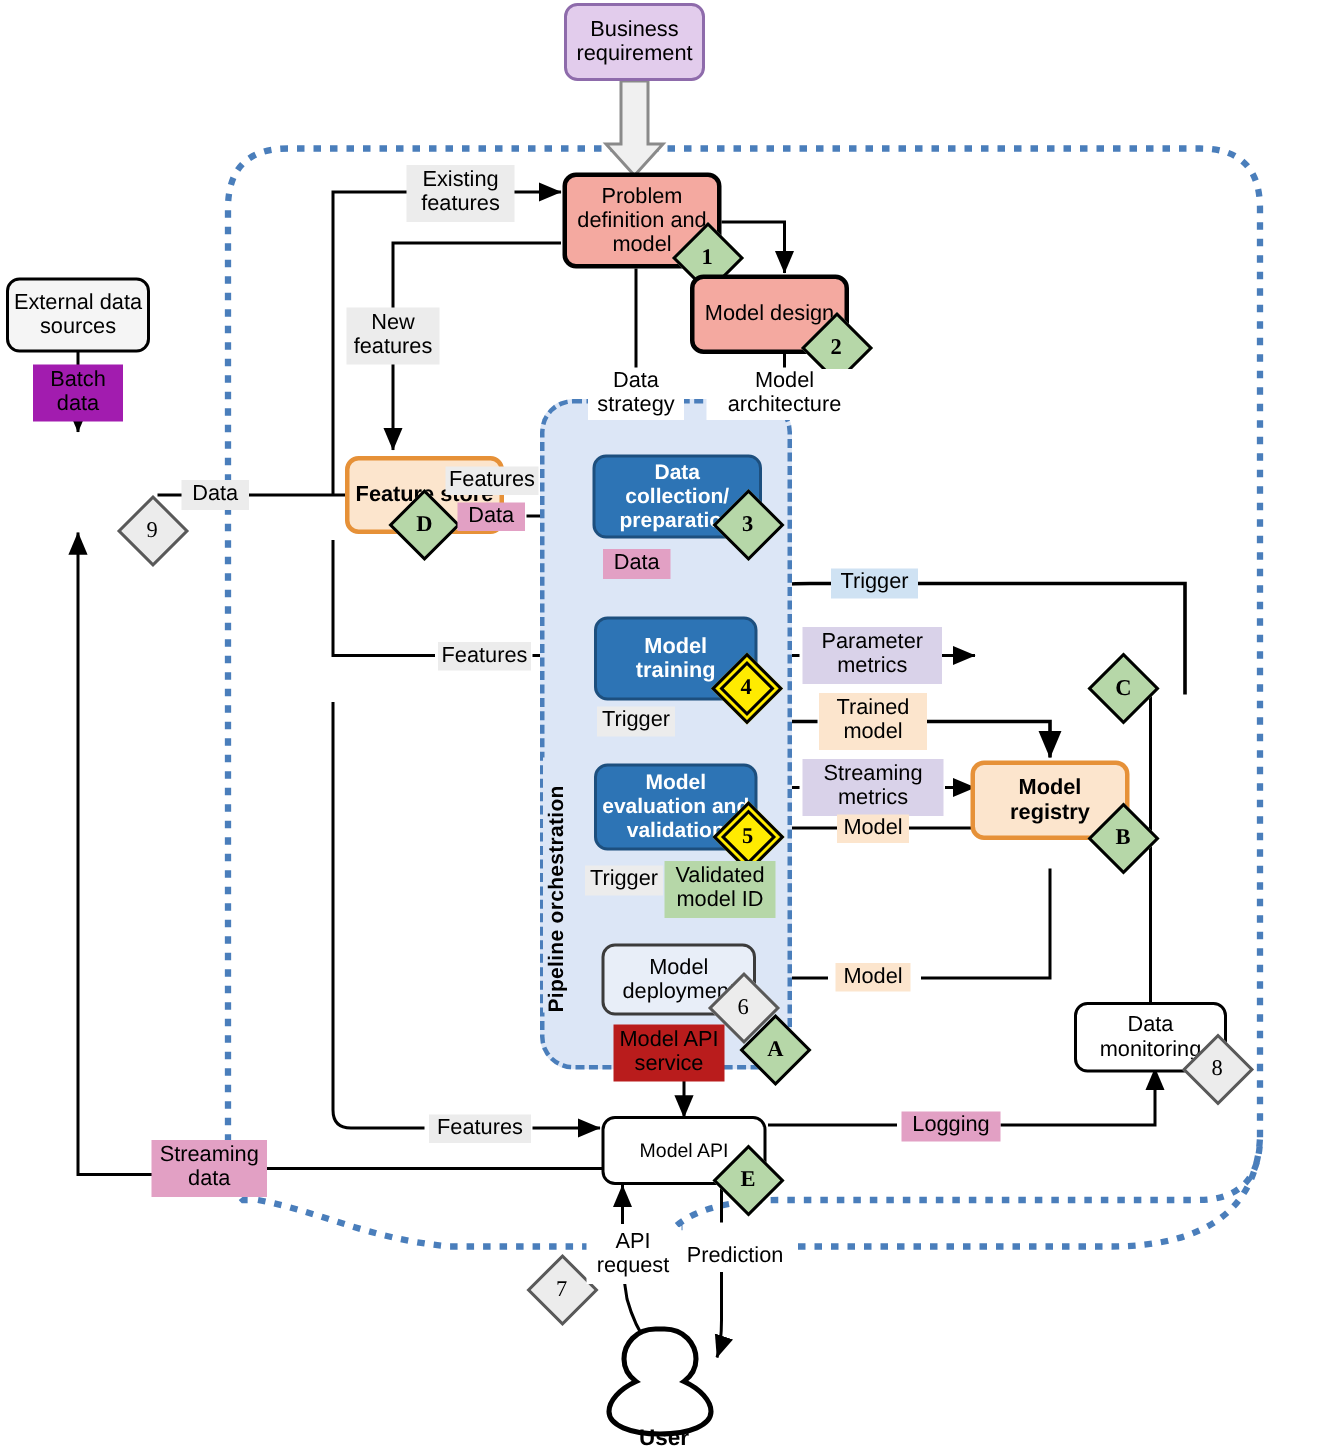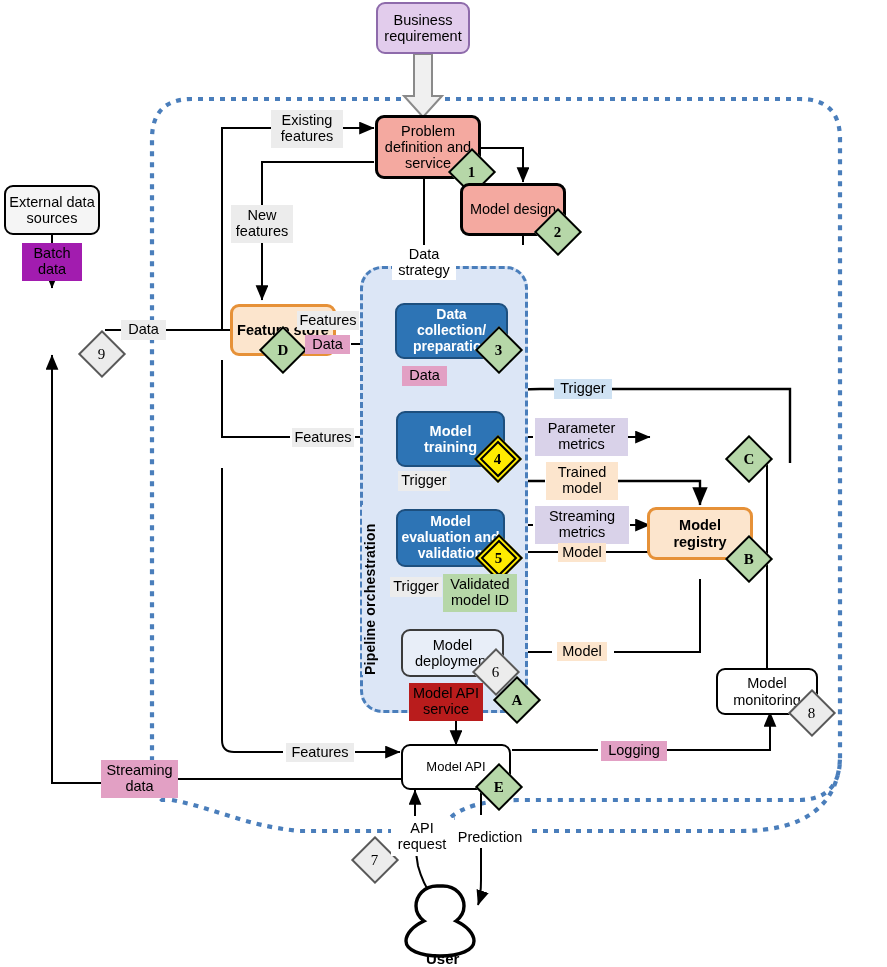--- a/index.html
+++ b/index.html
@@ -135,21 +135,21 @@
     </div>
 
   <div class="node" style="left:182px;top:304px;width:106px;height:52px;background:#fce5cd;border-color:#e69138;border-width:3px;font-weight:700;font-size:14.5px;margin-left:48px;">
     <span>Feature store</span>
   </div>
   <div class="badge alpha" style="left:266px;top:333px;">
     <b>D</b>
     </div>
 
   <div class="node" style="left:375px;top:115px;width:106px;height:64px;background:#f4a9a0;border-width:3px;font-size:14.5px;">
-    <span>Problem definition and service</span>
+    <span>Problem definition and model</span>
   </div>
   <div class="badge alpha" style="left:455px;top:155px;">
     <b>1</b>
     </div>
 
   <div class="node" style="left:460px;top:183px;width:106px;height:53px;background:#f4a9a0;border-width:3px;font-size:14.5px;">
     <span>Model design</span>
   </div>
   <div class="badge alpha" style="left:541px;top:215px;">
     <b>2</b>
@@ -188,21 +188,21 @@
     </div>
 
   <div class="node" style="left:647px;top:507px;width:106px;height:53px;background:#fce5cd;border-color:#e69138;border-width:3px;font-weight:700;font-size:14.5px;">
     <span>Model registry</span>
   </div>
   <div class="badge alpha" style="left:732px;top:542px;">
     <b>B</b>
     </div>
 
   <div class="node" style="left:716px;top:668px;width:102px;height:47px;background:#fff;font-size:14.5px;">
-    <span>Model monitoring</span>
+    <span>Data monitoring</span>
   </div>
   <div class="badge num" style="left:795px;top:696px;">
     <b>8</b>
     </div>
 
   <div class="node" style="left:401px;top:744px;width:110px;height:46px;background:#fff;font-size:13px;">
     <span>Model API</span>
   </div>
   <div class="badge alpha" style="left:482px;top:770px;">
     <b>E</b>
@@ -235,20 +235,23 @@
     </div>
 
   <div class="lbl" style="left:305px;top:335px;width:45px;height:19px;background:#e2a0c4;">
     <span>Data</span>
     </div>
 
   <div class="lbl" style="left:392px;top:246px;width:64px;height:34px;background:#fff;white-space:normal;">
     <span>Data strategy</span>
     </div>
 
+  <div class="lbl" style="left:471px;top:246px;width:104px;height:34px;background:#fff;white-space:normal;">
+    <span>Model architecture</span>
+    </div>
 
   <div class="lbl" style="left:402px;top:366px;width:45px;height:20px;background:#e2a0c4;">
     <span>Data</span>
     </div>
 
   <div class="lbl" style="left:292px;top:428px;width:62px;height:19px;background:#ececec;">
     <span>Features</span>
     </div>
 
   <div class="lbl" style="left:554px;top:379px;width:58px;height:20px;background:#cfe2f3;">

